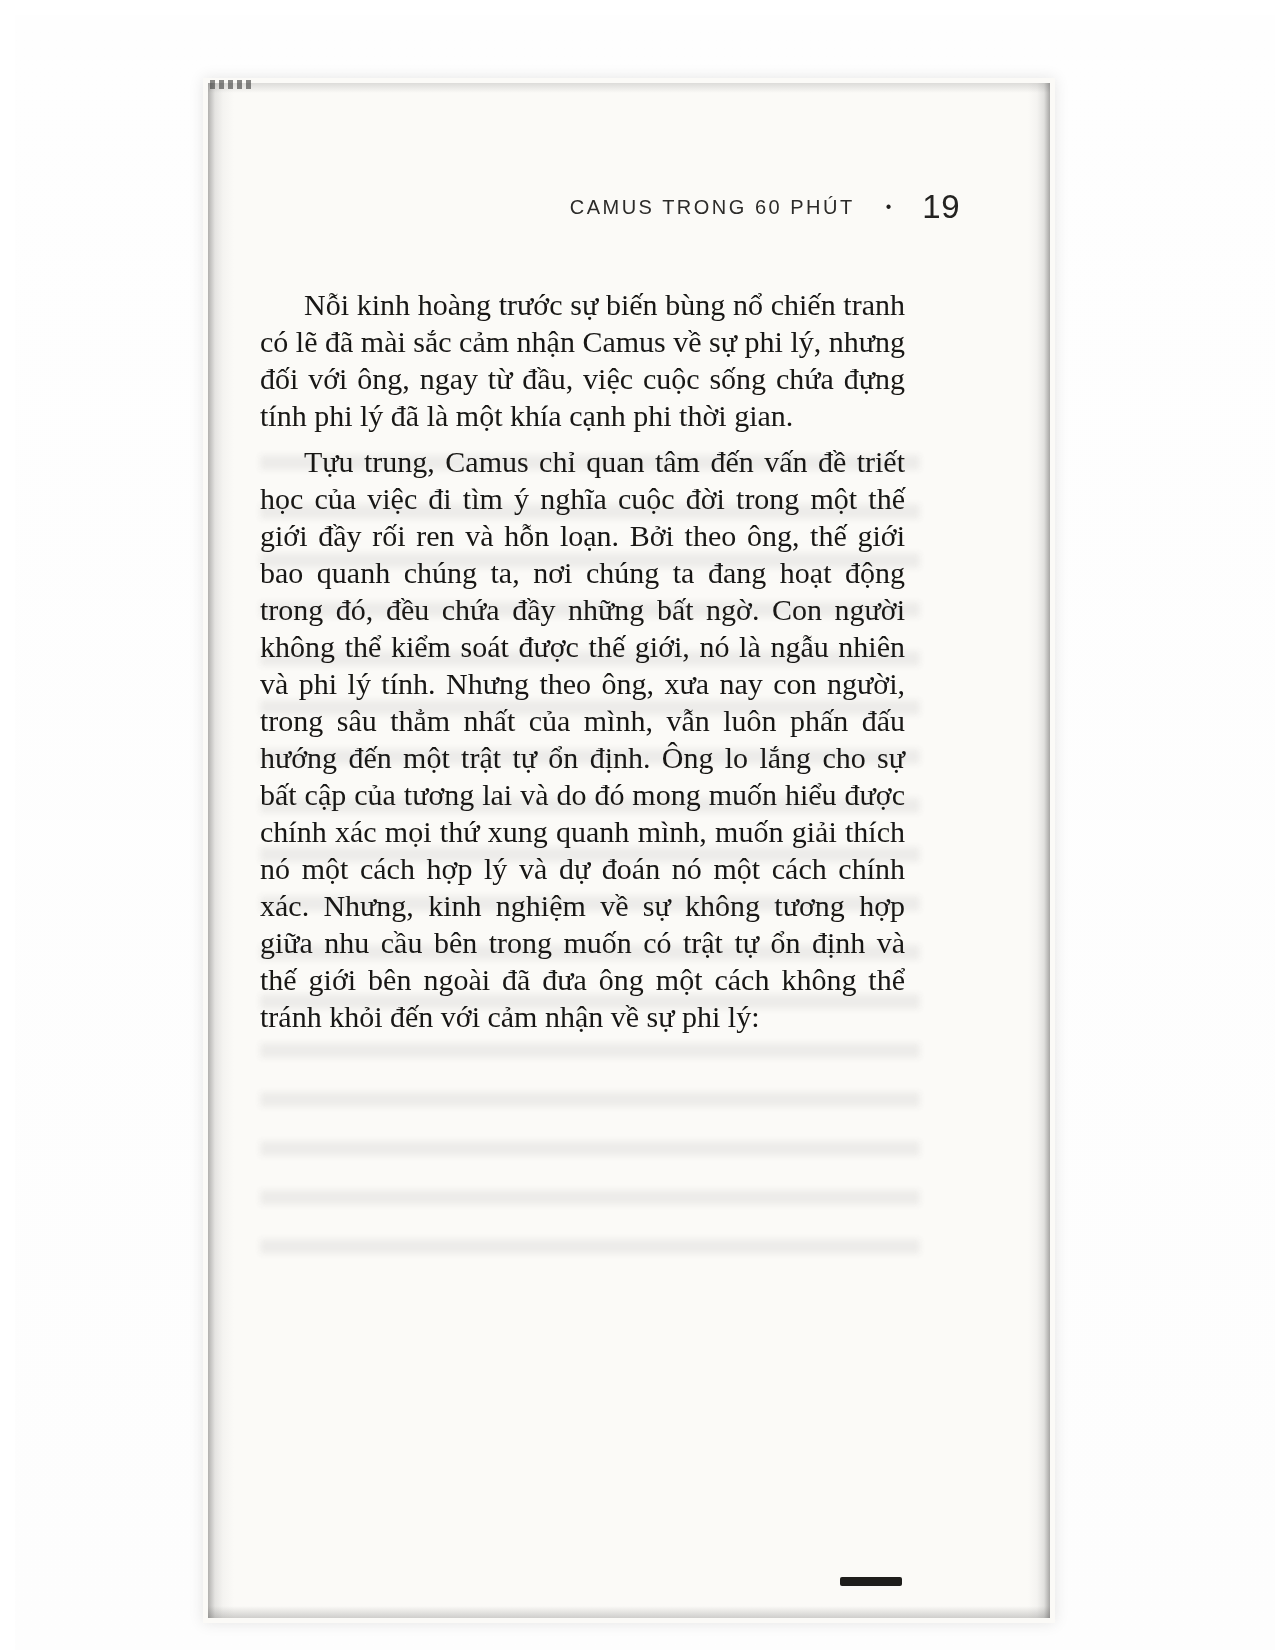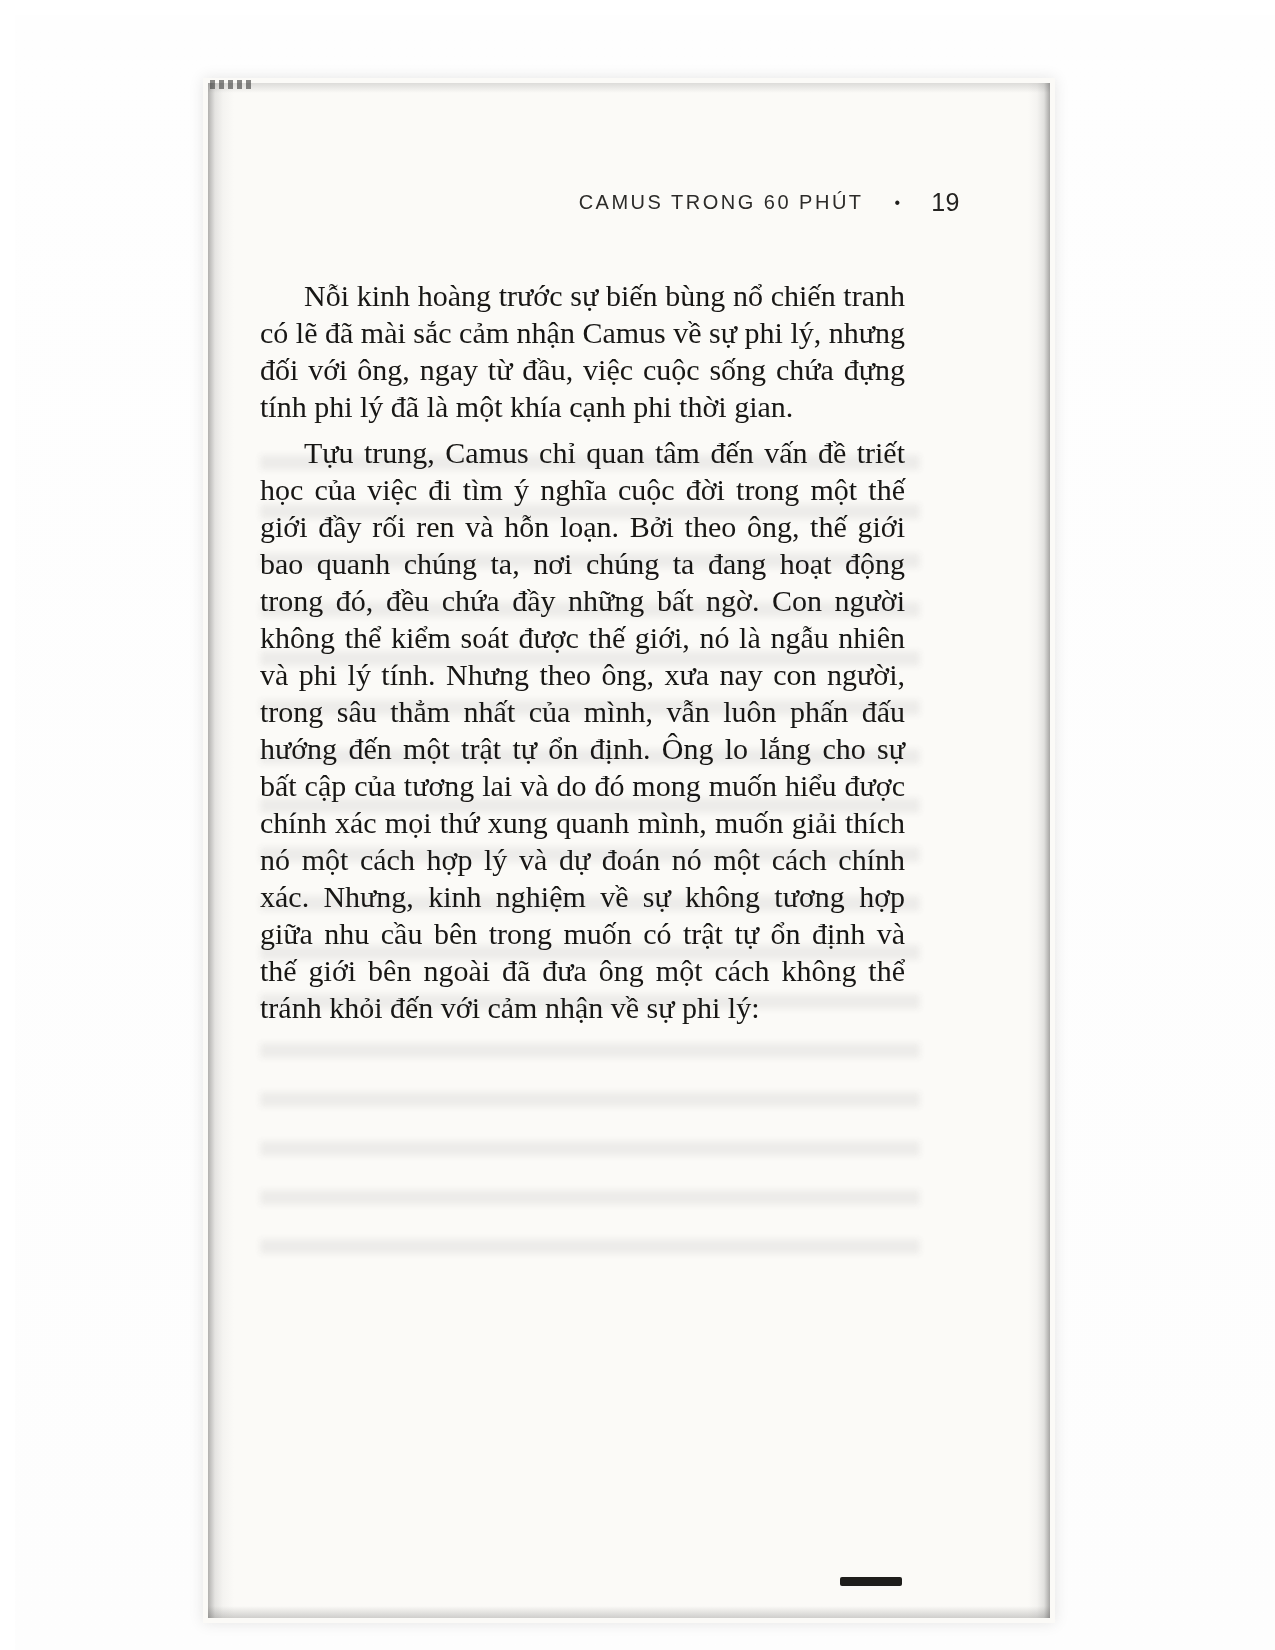--- a/index.html
+++ b/index.html
@@ -87,21 +87,21 @@
     font-size: 20px;
     letter-spacing: 2.5px;
     font-weight: 400;
   }
   .running-header .bullet {
     font-size: 16px;
     margin: 0 26px;
     color: #1f1e1c;
   }
   .running-header .pagenum {
-    font-size: 25px;
+    font-size: 33px;
     letter-spacing: 0.5px;
     color: #242321;
   }
 
   .body-text {
     margin-top: 55px;
     font-size: 30px;
     line-height: 37px;
     color: #181715;
     text-align: justify;

